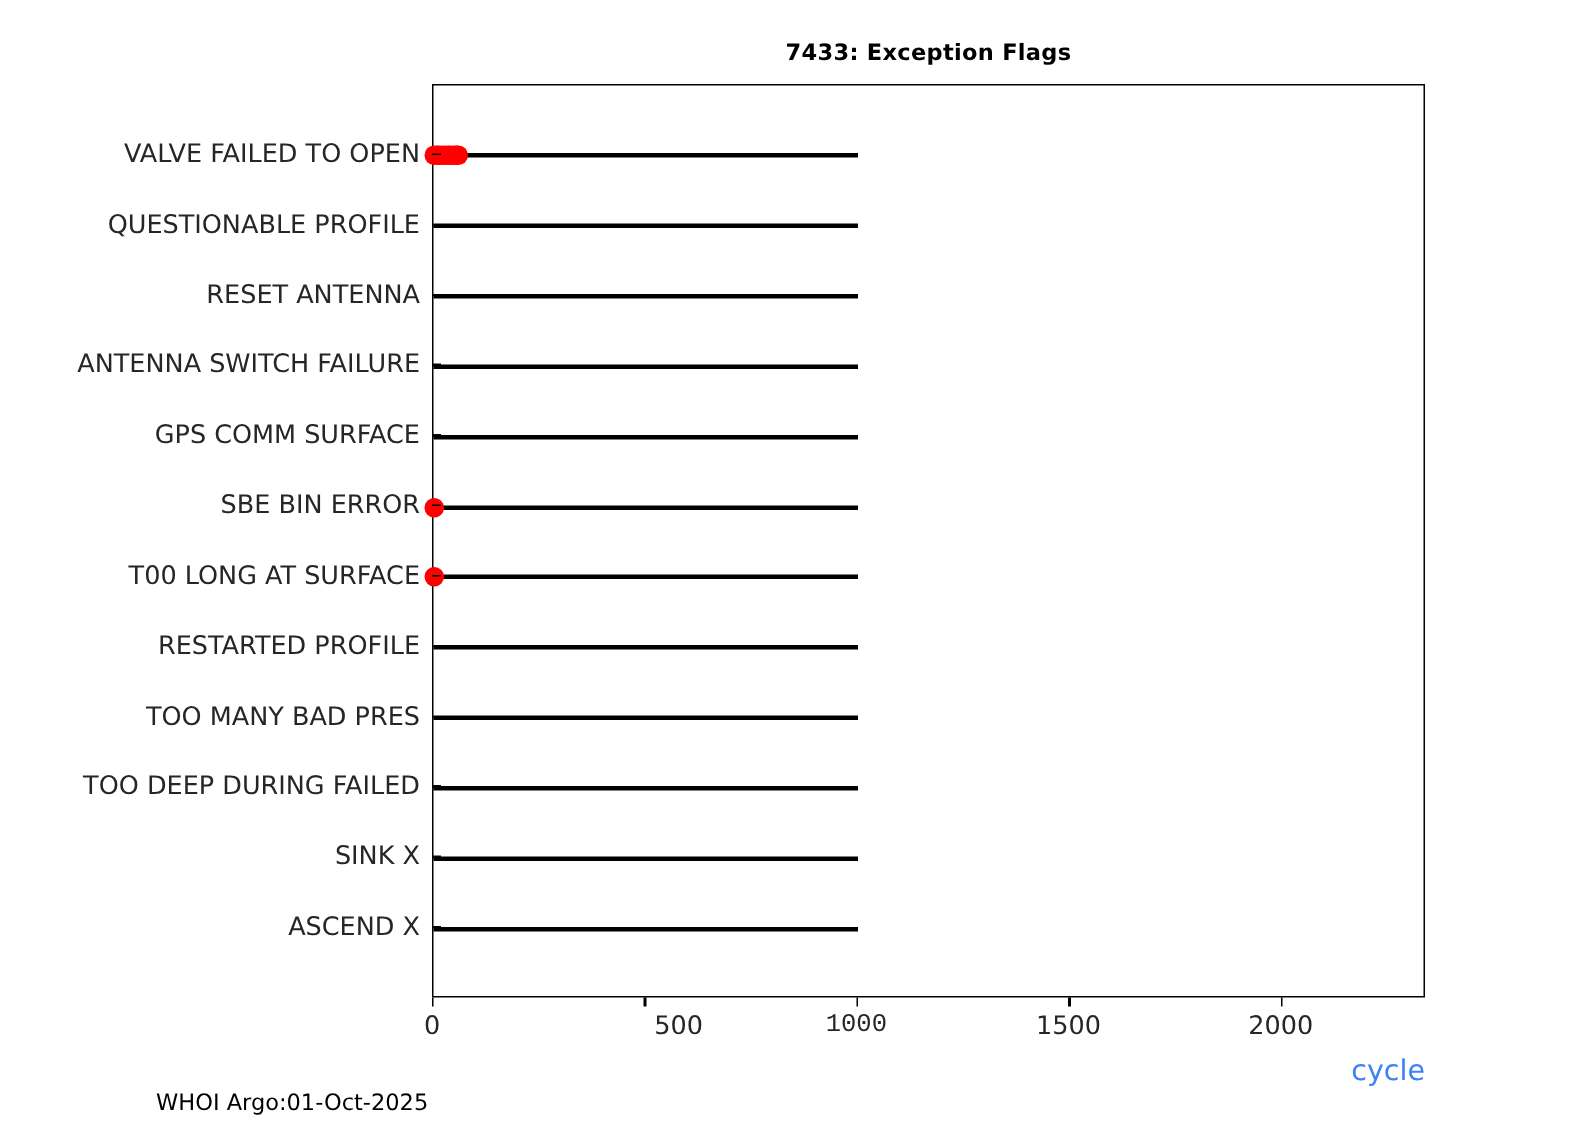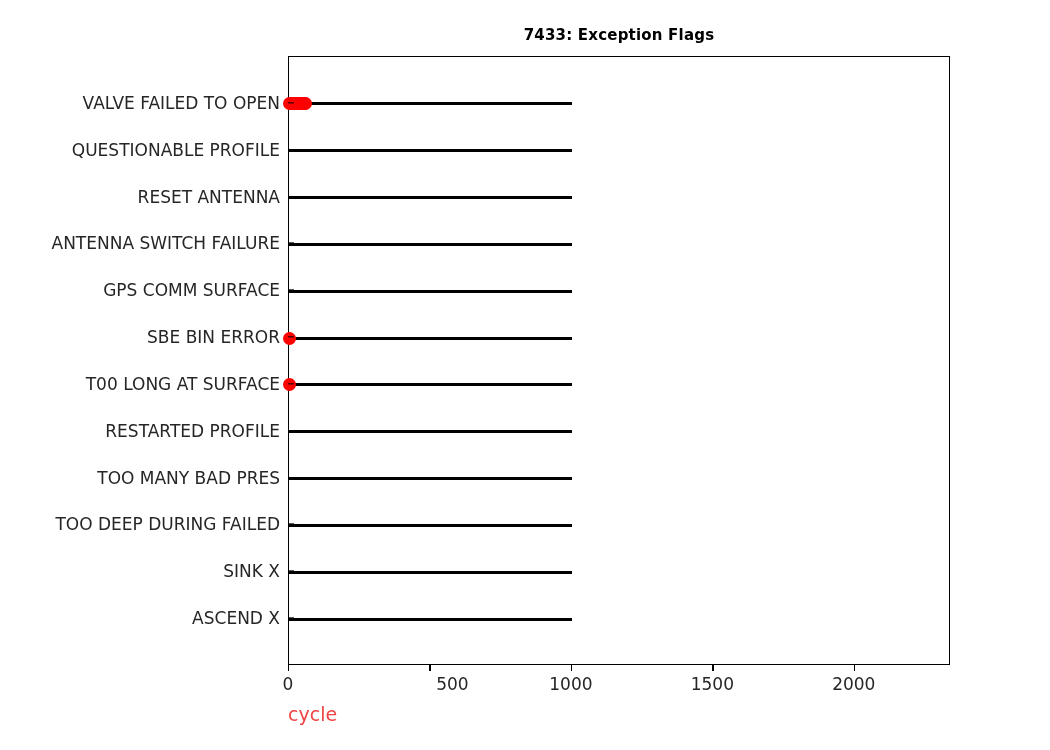--- a/index.html
+++ b/index.html
@@ -103,23 +103,23 @@
     font-size: 17px;
     color: #262626;
     transform: translateX(-50%);
     white-space: nowrap;
   }
   #xaxis-label {
     position: absolute;
     left: 288px;
     top: 703px;
     width: 662px;
-    text-align: left;
+    text-align: right;
     font-size: 19px;
-    color: #ef4444;
+    color: #3b82f6;
   }
 
   
   #footer-credit {
     position: absolute;
     left: 104px;
     top: 726px;
     font-size: 15px;
     color: #000000;
     white-space: nowrap;
@@ -211,22 +211,23 @@
       <div class="ytick-label" style="top: 571.308px; right: 770px;">SINK X</div>
       <div class="ytick-mark" style="top: 618.154px;"></div>
       <div class="ytick-label" style="top: 618.154px; right: 770px;">ASCEND X</div>
     </div>
   <div id="xtick-container">
       <div class="xtick-mark" style="left: 288px;"></div>
       <div class="xtick-label" style="left: 288px;">0</div>
       <div class="xtick-mark" style="left: 429.453px;"></div>
       <div class="xtick-label" style="left: 429.453px; margin-left: 23px;">500</div>
       <div class="xtick-mark" style="left: 570.906px;"></div>
-      <div class="xtick-label" style="left: 570.906px;">1000</div>
+      <div class="xtick-label" style="left: 570.906px; font-family: Liberation Mono, monospace;">1000</div>
       <div class="xtick-mark" style="left: 712.359px;"></div>
       <div class="xtick-label" style="left: 712.359px;">1500</div>
       <div class="xtick-mark" style="left: 853.812px;"></div>
       <div class="xtick-label" style="left: 853.812px;">2000</div>
     </div>
 
   <div id="xaxis-label">cycle</div>
 
+  <div id="footer-credit">WHOI Argo:01-Oct-2025</div>
 </div>
 
 </body></html>

